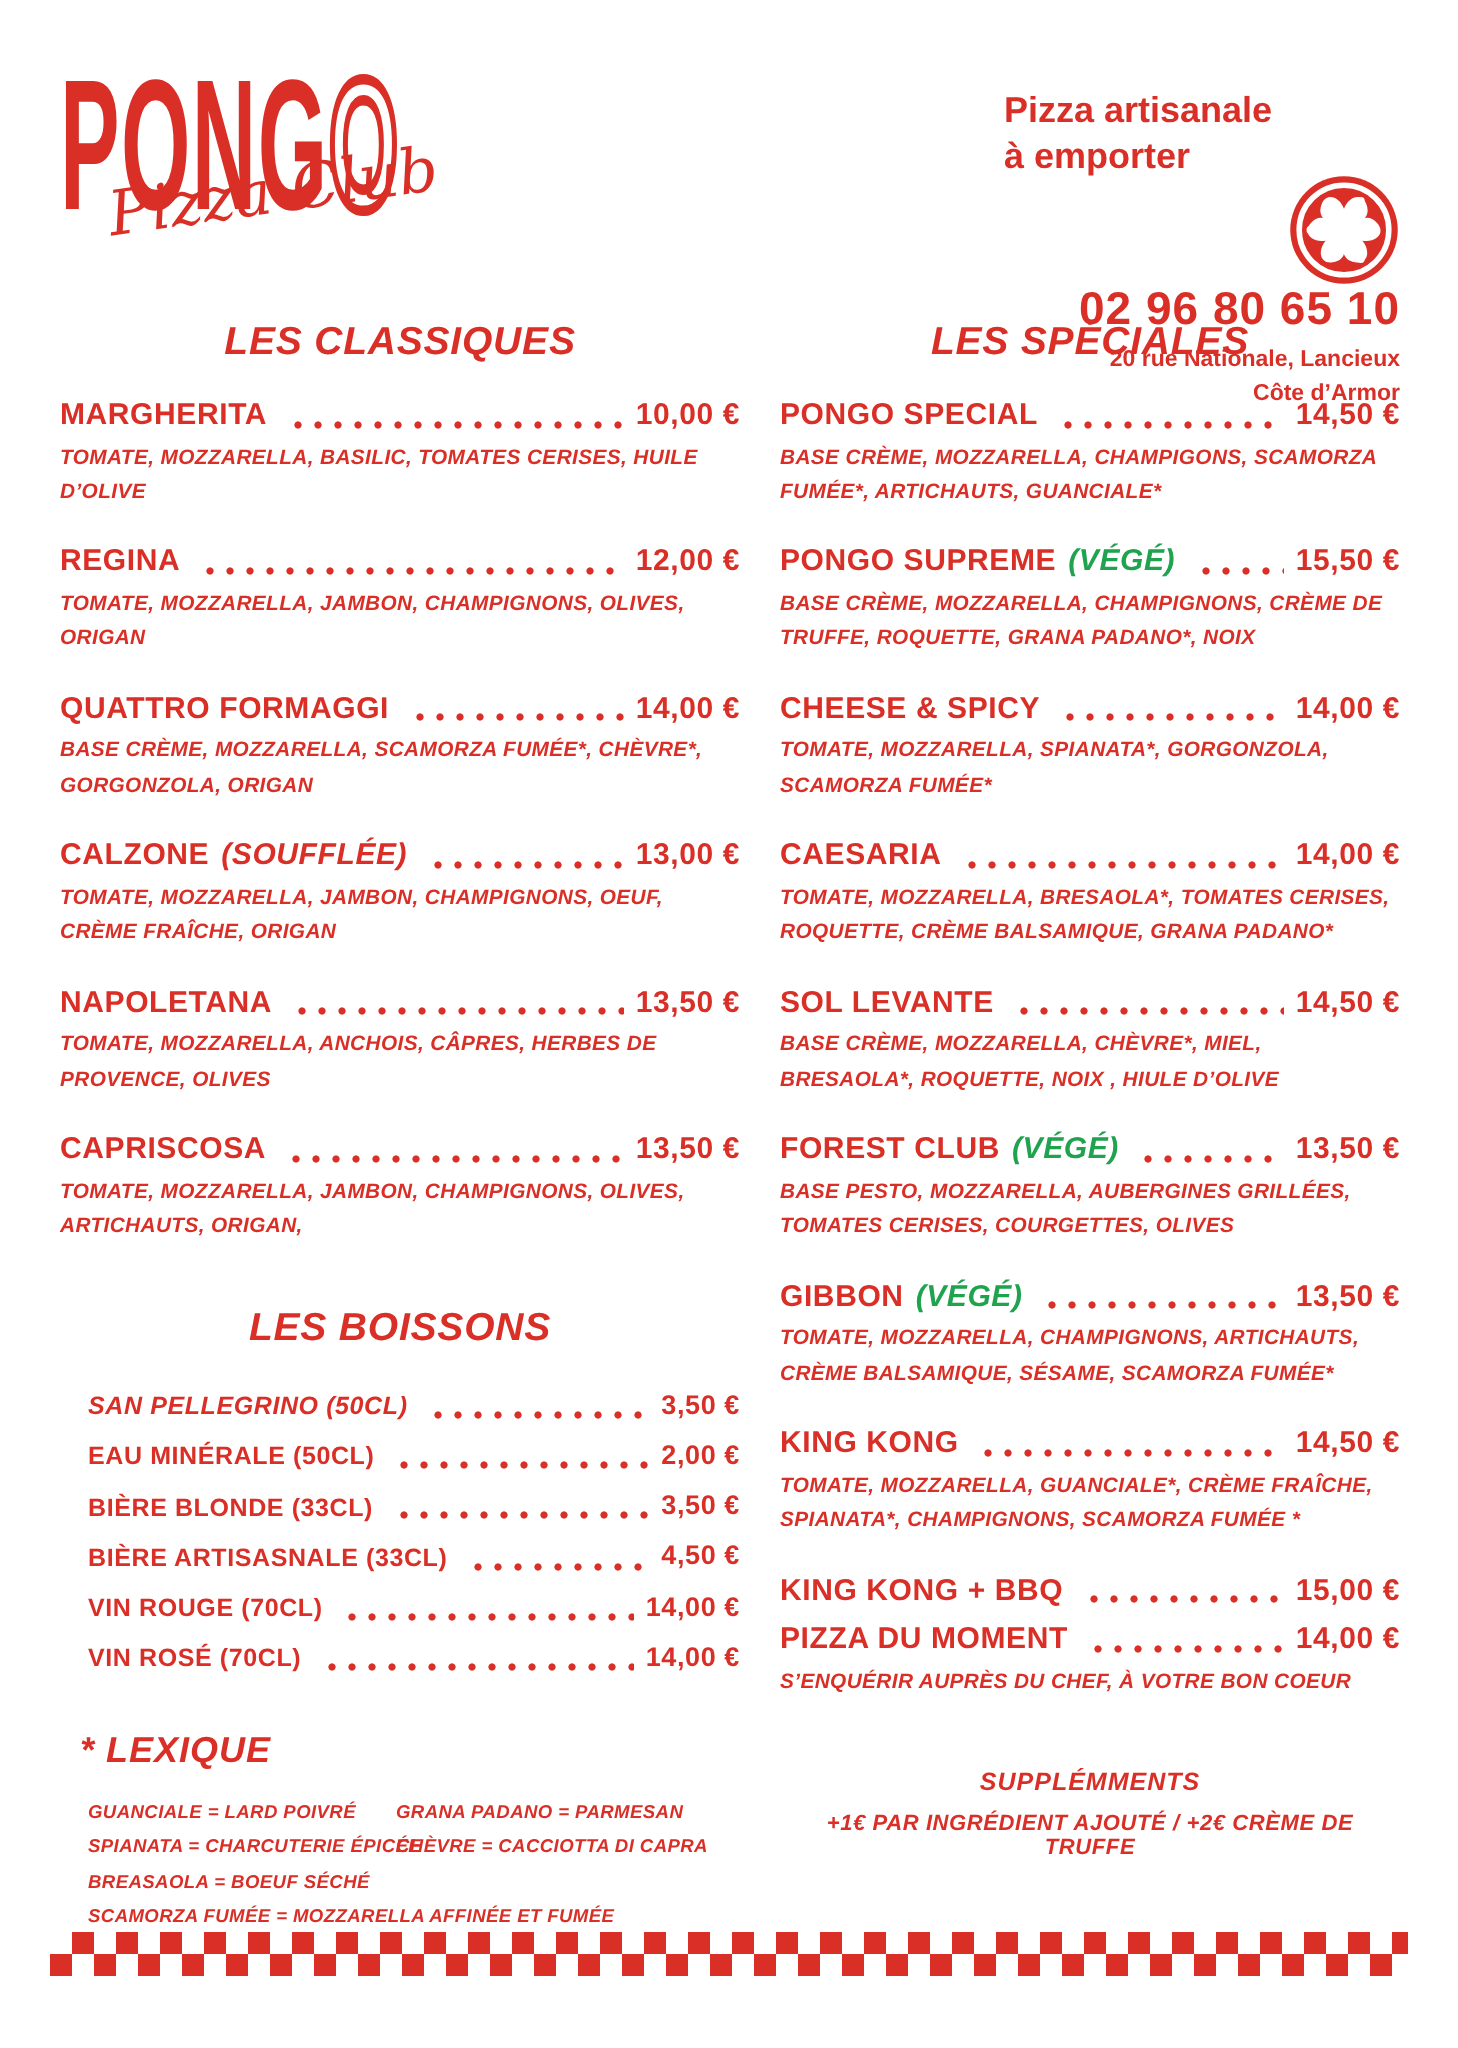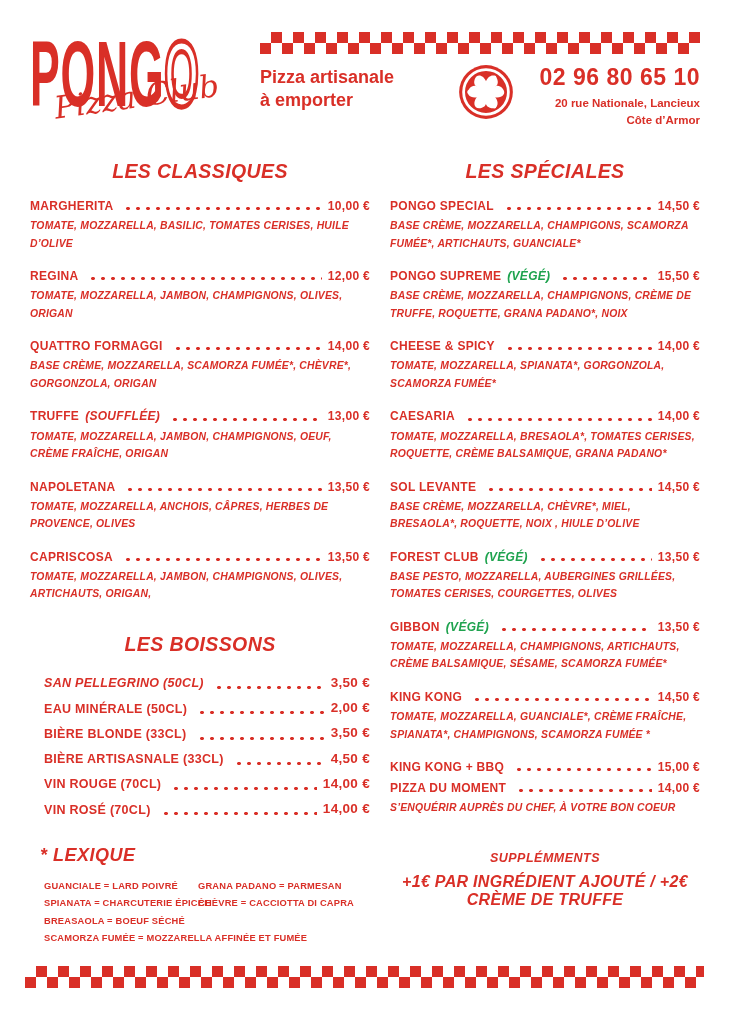--- a/index.html
+++ b/index.html
@@ -13,61 +13,61 @@
 
   
   .header{display:flex;margin-bottom:10px;height:122px;}
   .logo{position:relative;width:230px;flex:0 0 230px;}
   .logo-name{display:inline-block;font-weight:bold;font-size:62px;letter-spacing:1px;line-height:1;transform:scale(0.72,1.5);transform-origin:left top;white-space:nowrap;}
   .o-outline{color:#fff;-webkit-text-stroke:3.5px var(--red);}
   .logo-script{position:absolute;left:22px;top:62px;font-family:"DejaVu Serif",serif;font-style:italic;font-size:31px;transform:rotate(-8deg);transform-origin:left top;white-space:nowrap;}
   .header-right{flex:1;display:flex;flex-direction:column;}
   .checker{background-image:conic-gradient(var(--red) 90deg,transparent 90deg 180deg,var(--red) 180deg 270deg,transparent 270deg);background-size:22px 22px;}
   .checker-top{height:22px;margin-top:4px;margin-bottom:12px;}
-  .header-row{display:flex;align-items:flex-start;}
+  .header-row{display:flex;align-items:flex-end;flex-direction:column;}
   .tagline{font-weight:bold;font-size:18px;line-height:1.25;width:198px;}
   .pizza-badge{width:56px;height:56px;flex:0 0 56px;margin-top:-2px;}
   .contact{flex:1;text-align:right;}
   .phone{font-weight:bold;font-size:23px;letter-spacing:0.5px;line-height:1;}
   .addr{font-weight:bold;font-size:11.5px;line-height:1.45;margin-top:6px;}
 
   
   .cols{display:flex;gap:20px;justify-content:flex-end;}
   .col-left{width:340px;flex:0 0 340px;}
   .col-right{flex:1;}
   .sec-title{font-weight:bold;font-style:italic;font-size:19.5px;letter-spacing:0.4px;text-align:center;margin-bottom:17px;}
   .sec-title.boissons{margin-top:30px;}
 
   
   .pizza-item{margin-bottom:18px;}
   .pizza-item.no-ing{margin-bottom:8px;}
-  .item-row{display:flex;align-items:flex-end;font-weight:bold;font-size:12px;letter-spacing:0.3px;line-height:1.1;}
+  .item-row{display:flex;align-items:flex-end;font-weight:bold;font-size:15px;letter-spacing:0.3px;line-height:1.1;}
   .mi-suffix{font-style:italic;margin-left:6px;}
   .mi-suffix.green{color:var(--green);}
   .leader{flex:1;height:5px;margin:0 6px 2px 8px;background-image:radial-gradient(circle,var(--red) 1.6px,transparent 2px);background-size:10px 5px;background-repeat:repeat-x;background-position:2px center;min-width:14px;}
   .mi-price{white-space:nowrap;}
   .mi-ing{font-weight:bold;font-style:italic;font-size:10.4px;letter-spacing:0.2px;line-height:1.68;margin-top:4px;}
 
   
   .drink-row{display:flex;align-items:flex-end;font-weight:bold;font-size:12.5px;letter-spacing:0.3px;line-height:1.5;margin-bottom:5px;padding-left:14px;}
   .drink-row .leader{margin-bottom:3px;}
   .drink-row.it .dr-name{font-style:italic;}
   .dr-price{white-space:nowrap;font-size:13.5px;}
 
   
   .lexique{margin-top:26px;position:relative;}
   .lex-title{font-weight:bold;font-style:italic;font-size:18px;letter-spacing:0.5px;margin-bottom:12px;padding-left:10px;}
   .lex-cols{position:relative;padding-left:14px;}
   .lex-right{position:absolute;left:168px;top:0;}
-  .lex-line{font-weight:bold;font-size:9.3px;letter-spacing:0.2px;line-height:1.85;white-space:nowrap;}
+  .lex-line{font-weight:bold;font-style:italic;font-size:9.3px;letter-spacing:0.2px;line-height:1.85;white-space:nowrap;}
 
   
   .supplements{margin-top:34px;text-align:center;}
   .sup-title{font-weight:bold;font-style:italic;font-size:12.5px;letter-spacing:0.5px;margin-bottom:8px;margin-top:28px;}
-  .sup-text{font-weight:bold;font-style:italic;font-size:16px;letter-spacing:0.3px;}
+  .sup-text{font-weight:bold;font-style:italic;font-size:11px;letter-spacing:0.3px;}
 
   
   .checker-bottom{position:absolute;left:25px;right:25px;bottom:36px;height:22px;}
 </style>
 </head>
 <body>
 
 <div class="page">
 
   <div class="header">
@@ -134,21 +134,21 @@
       <span class="mi-name">QUATTRO FORMAGGI</span>
 
       <span class="leader"></span>
       <span class="mi-price">14,00 €</span>
     </div>
     <div class="mi-ing">BASE CRÈME, MOZZARELLA, SCAMORZA FUMÉE*, CHÈVRE*, GORGONZOLA, ORIGAN</div>
   </div>
 
   <div class="pizza-item">
     <div class="item-row">
-      <span class="mi-name">TRUFFE</span>
+      <span class="mi-name">CALZONE</span>
       <span class="mi-suffix">(SOUFFLÉE)</span>
       <span class="leader"></span>
       <span class="mi-price">13,00 €</span>
     </div>
     <div class="mi-ing">TOMATE, MOZZARELLA, JAMBON, CHAMPIGNONS, OEUF, CRÈME FRAÎCHE, ORIGAN</div>
   </div>
 
   <div class="pizza-item">
     <div class="item-row">
       <span class="mi-name">NAPOLETANA</span>

